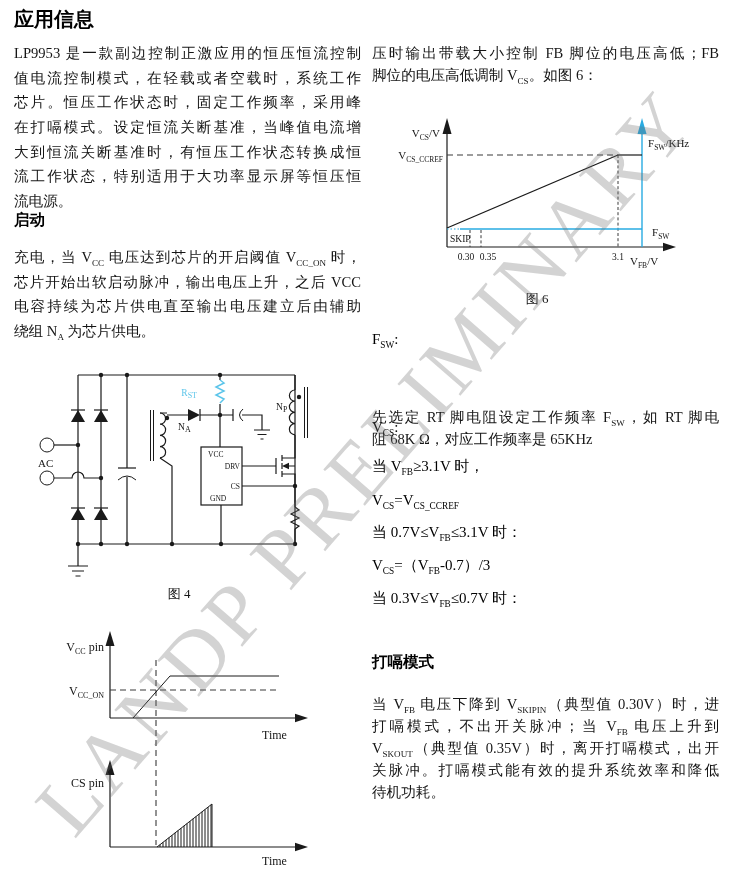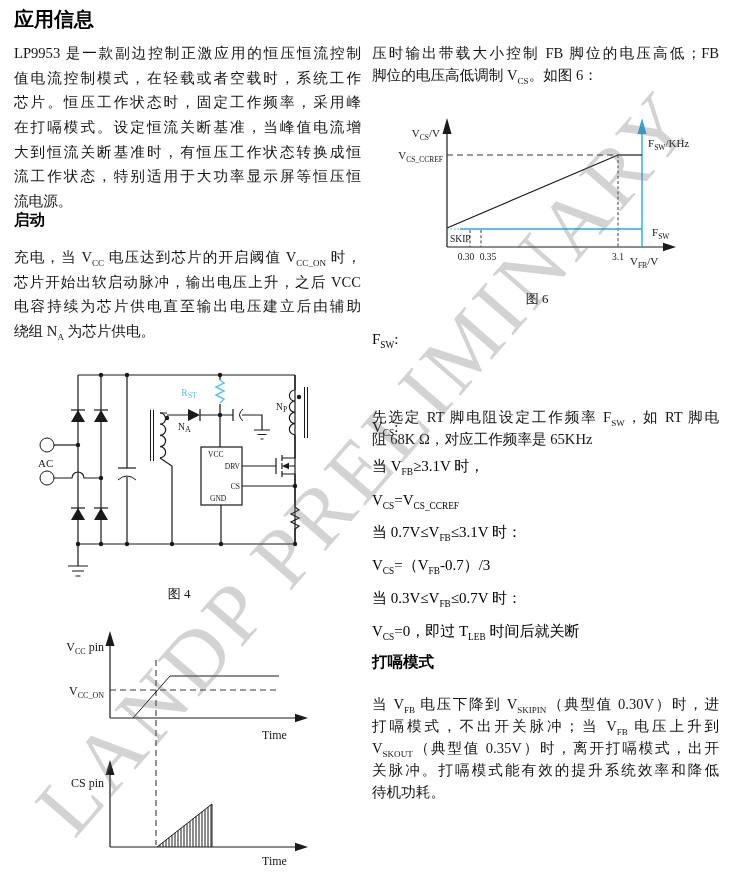--- a/index.html
+++ b/index.html
@@ -268,21 +268,20 @@
       <div class="tline last">阻 68K Ω，对应工作频率是 65KHz</div>
     </div>
 
   <div class="abs pline" style="left:372px;top:417px;width:347px;">V<sub>CS</sub>:</div>
 
   <div class="abs pline" style="left:372px;top:456px;width:347px;">当 V<sub>FB</sub>≥3.1V 时，</div>
   <div class="abs pline" style="left:372px;top:490px;width:347px;">V<sub>CS</sub>=V<sub>CS_CCREF</sub></div>
   <div class="abs pline" style="left:372px;top:522px;width:347px;">当 0.7V≤V<sub>FB</sub>≤3.1V 时：</div>
   <div class="abs pline" style="left:372px;top:555px;width:347px;">V<sub>CS</sub>=（V<sub>FB</sub>-0.7）/3</div>
   <div class="abs pline" style="left:372px;top:588px;width:347px;">当 0.3V≤V<sub>FB</sub>≤0.7V 时：</div>
-  <div class="abs pline" style="left:372px;top:621px;width:347px;">V<sub>CS</sub>=0，即过 T<sub>LEB</sub> 时间后就关断</div>
 
   <div class="abs h2" style="left:372px;top:652px;width:347px;">打嗝模式</div>
 
   <div class="abs para lh22" style="left:372px;top:685px;width:347px;margin-top:8px;">
       <div class="tline">当 V<sub>FB</sub> 电压下降到 V<sub>SKIPIN</sub>（典型值 0.30V）时，进</div>
       <div class="tline">打嗝模式，不出开关脉冲；当 V<sub>FB</sub> 电压上升到</div>
       <div class="tline">V<sub>SKOUT</sub>（典型值 0.35V）时，离开打嗝模式，出开</div>
       <div class="tline">关脉冲。打嗝模式能有效的提升系统效率和降低</div>
       <div class="tline last">待机功耗。</div>
     </div>

